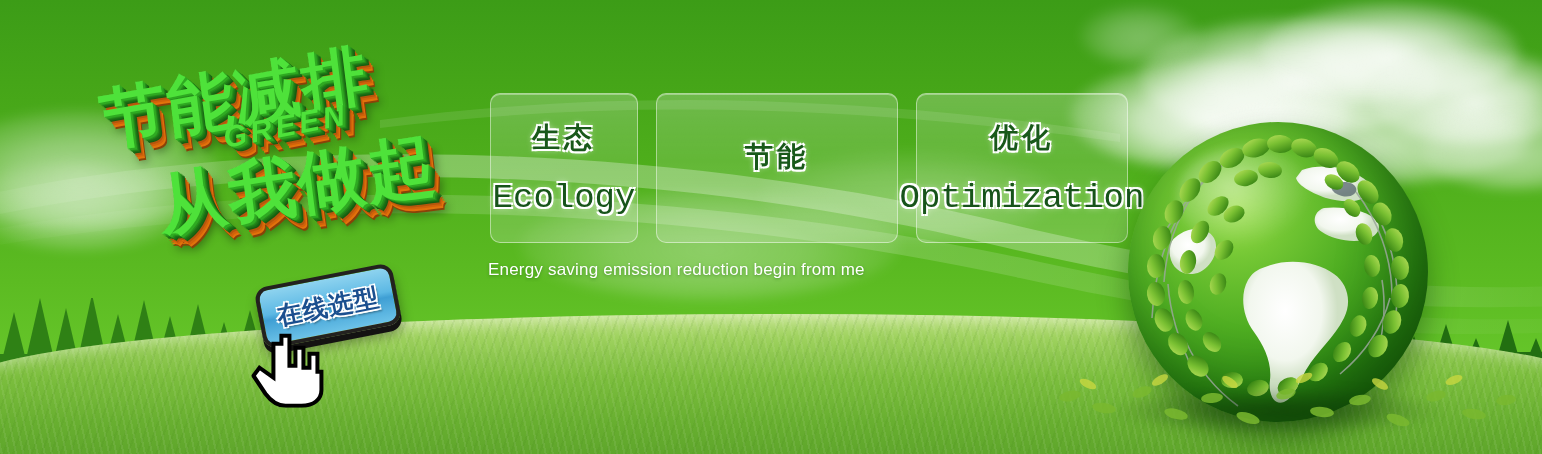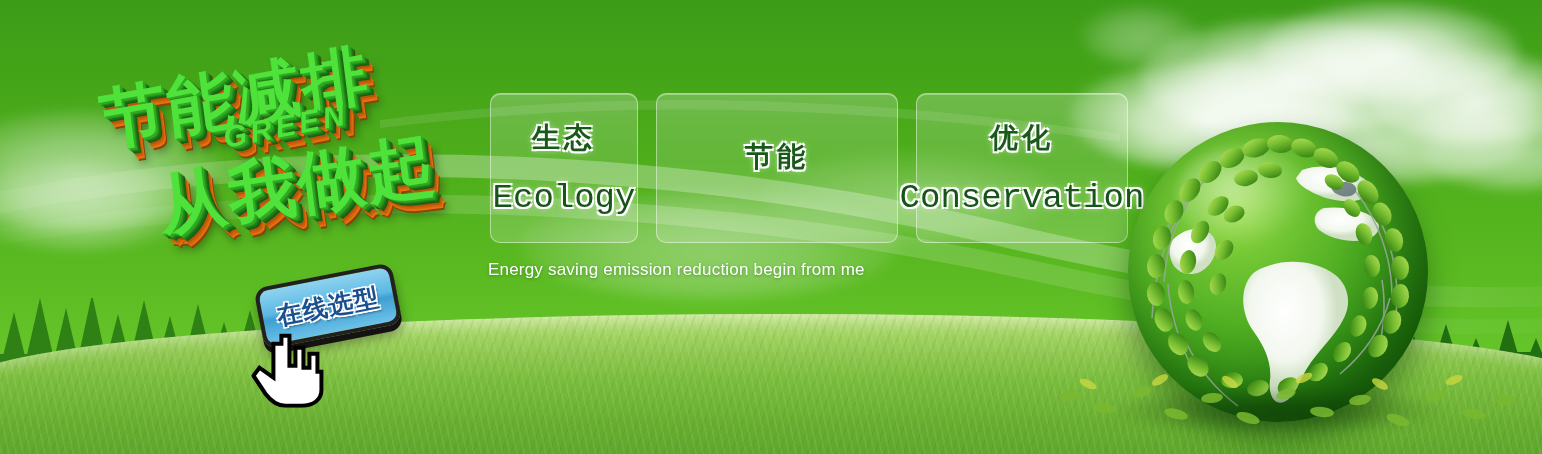--- a/index.html
+++ b/index.html
@@ -275,21 +275,21 @@
       <div class="card-cn">生态</div>
       <div class="card-en">Ecology</div>
     </div>
 
     <div class="card card-conservation">
       <div class="card-cn">节能</div>
     </div>
 
     <div class="card card-optimization">
       <div class="card-cn">优化</div>
-      <div class="card-en">Conservation</div>
+      <div class="card-en">Optimization</div>
     </div>
 
   </div>
 
   <div class="tagline">Energy saving emission reduction begin from me</div>
 
   <svg class="treeline" viewBox="0 0 1542 70" preserveAspectRatio="none">
     <g fill="#1f6b10" opacity="0.95">
       <path d="M400,70 L412,36 L424,70 Z"></path>
         <path d="M428,70 L442,26 L456,70 Z"></path>

